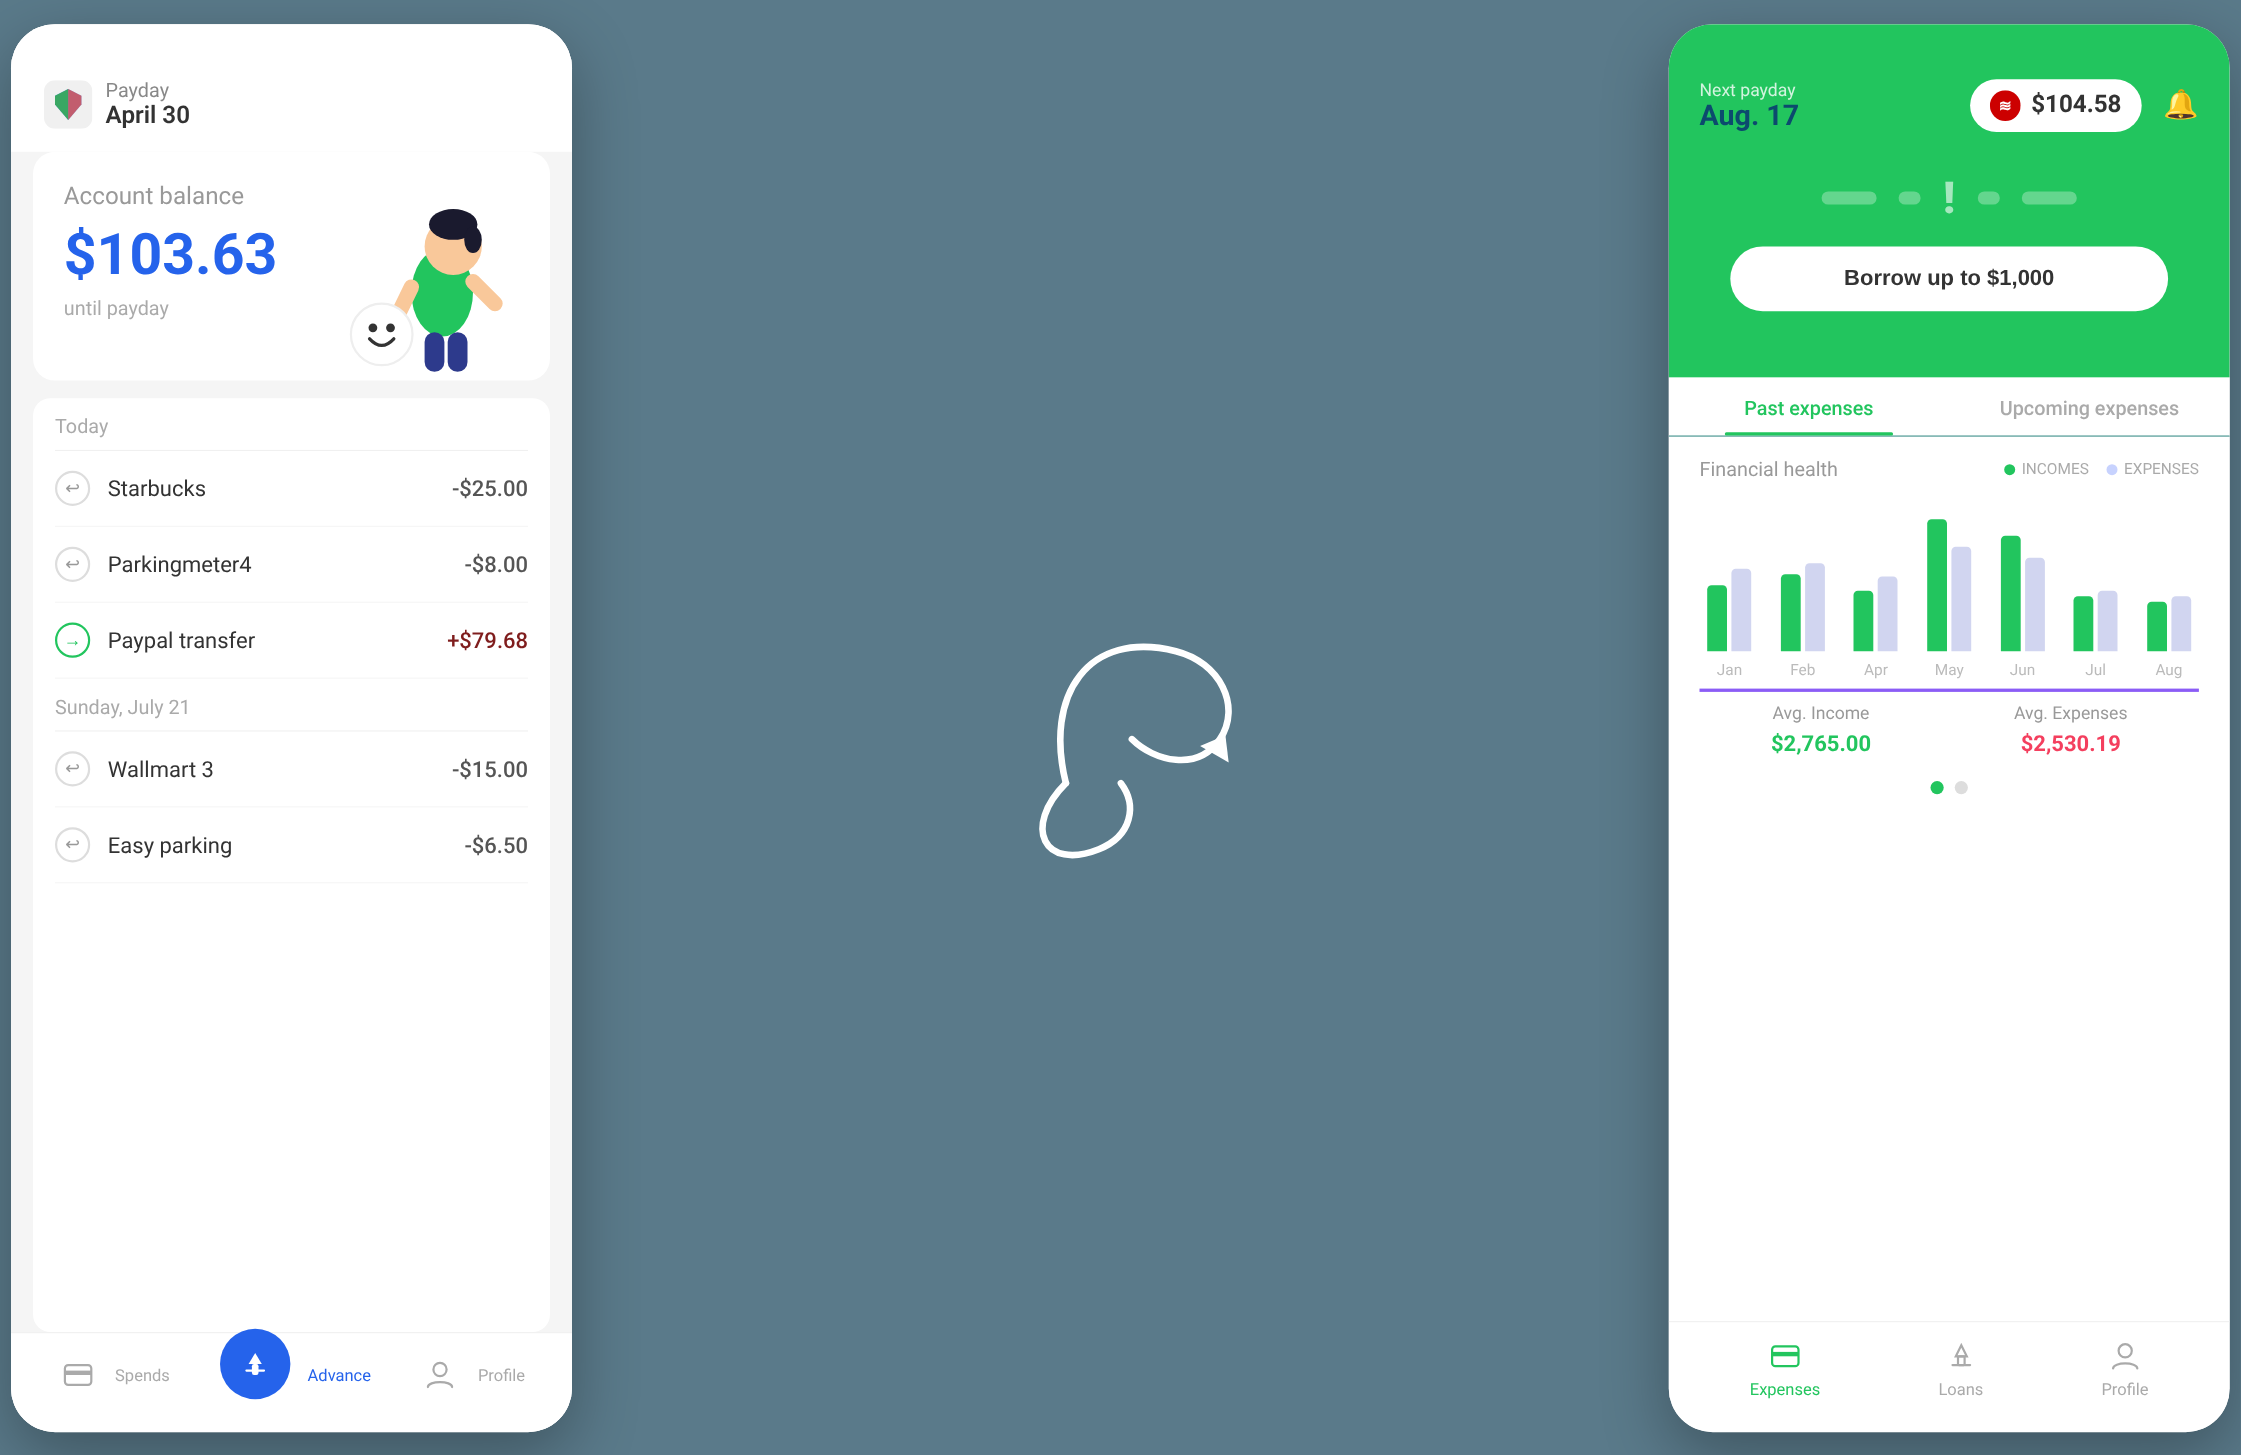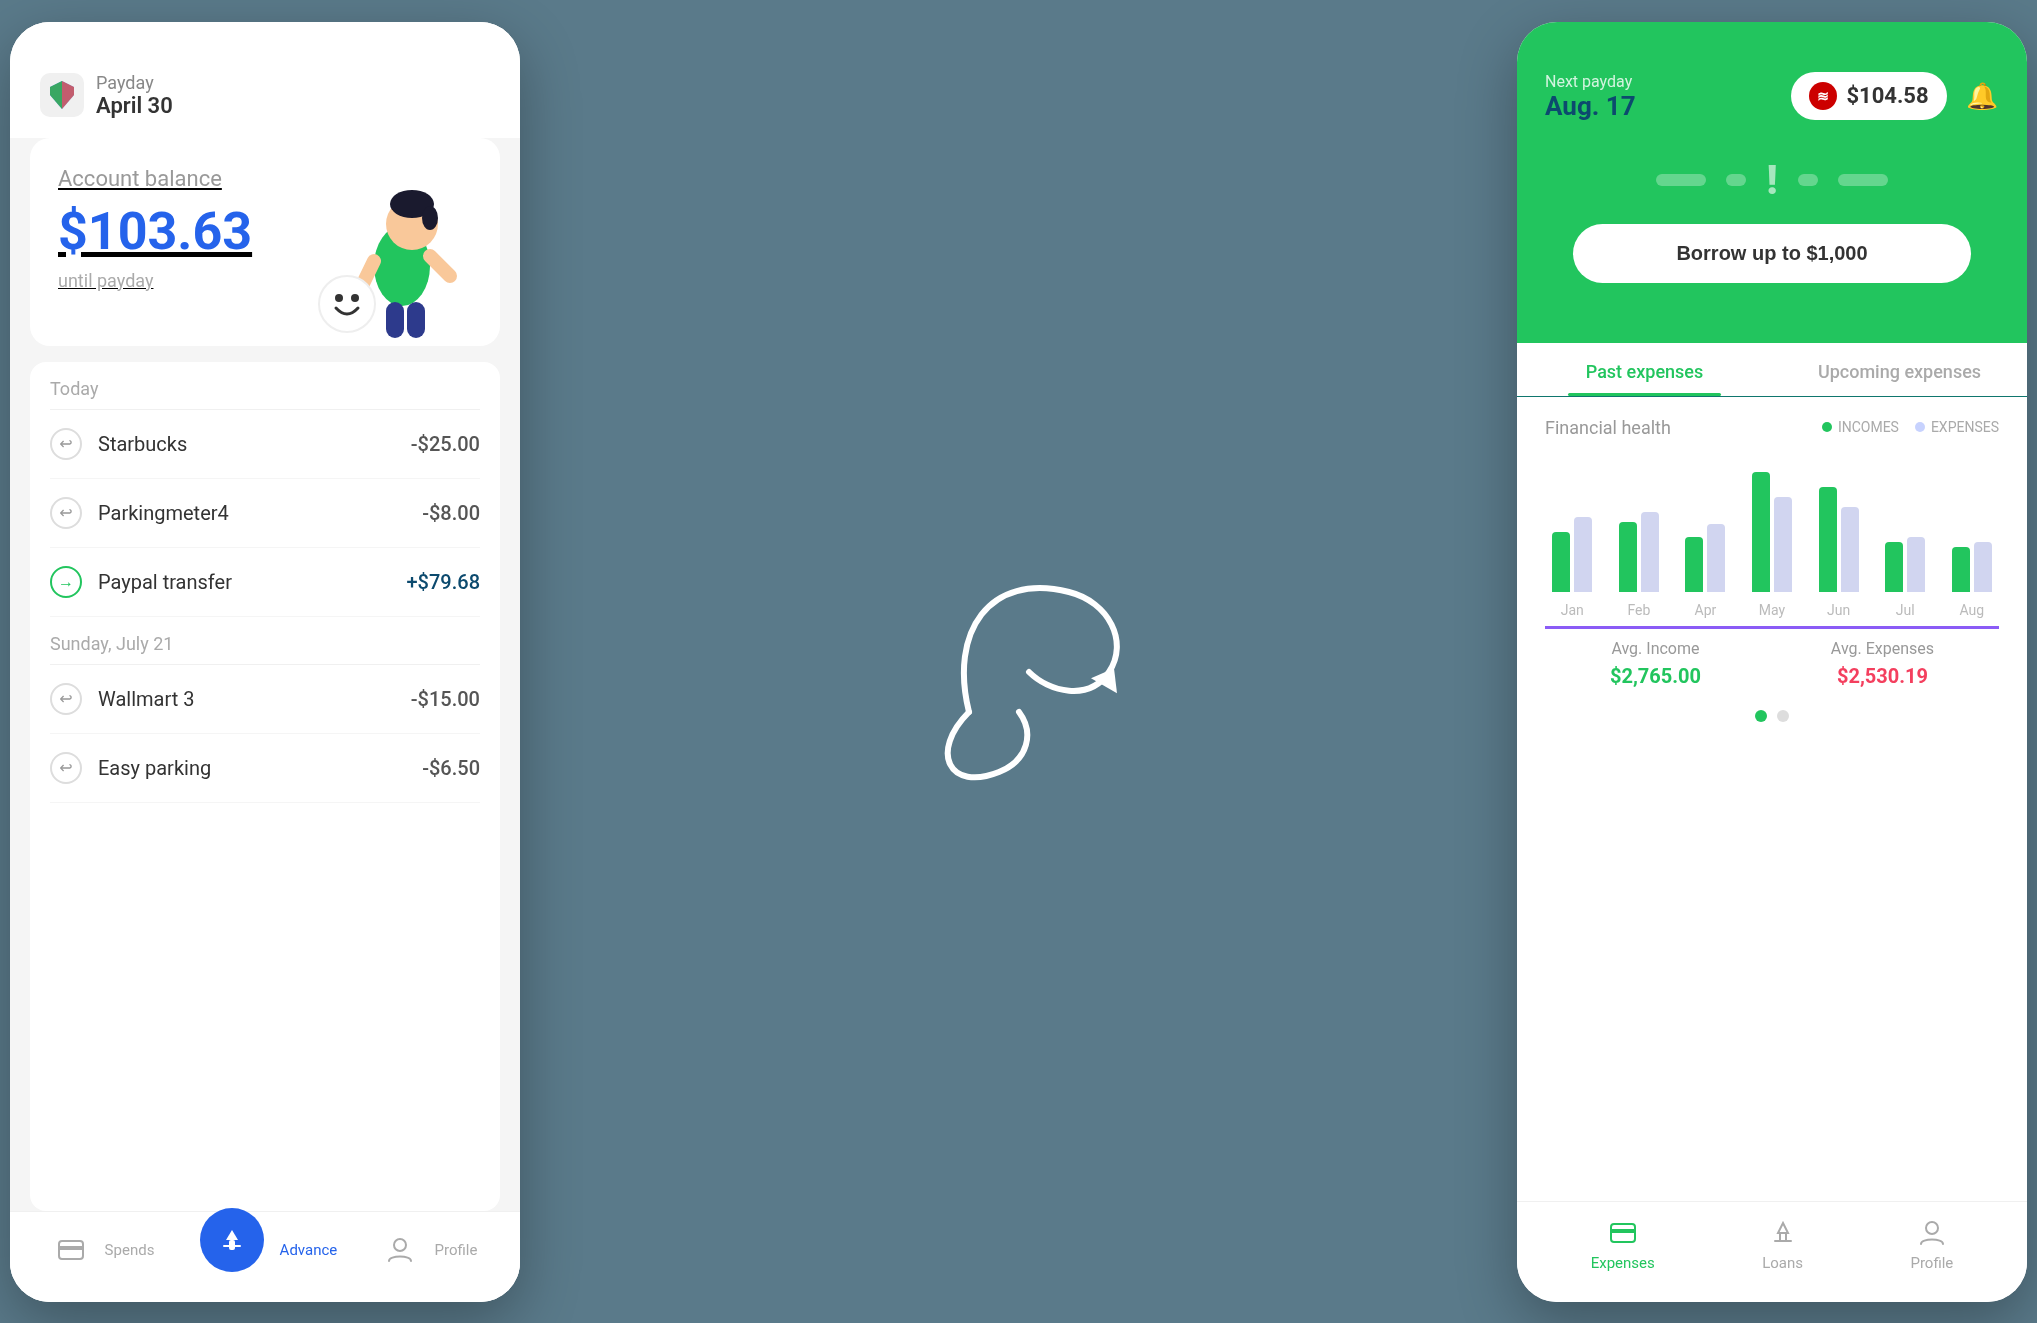--- a/index.html
+++ b/index.html
@@ -68,21 +68,20 @@
       margin: 0 20px 16px;
       background: #fff;
       border-radius: 20px;
       padding: 28px 28px 0;
       display: flex;
       justify-content: space-between;
       align-items: flex-start;
       min-height: 200px;
       overflow: hidden;
       position: relative;
-      text-decoration: underline;
     }
     .balance-left {
       flex: 1;
     }
     .balance-title {
       font-size: 22px;
       color: #999;
       font-weight: 400;
       margin-bottom: 10px;
     }
@@ -152,21 +151,21 @@
       font-size: 20px;
       color: #333;
       font-weight: 400;
     }
     .tx-amount {
       font-size: 20px;
       color: #555;
       font-weight: 500;
     }
     .tx-amount.positive {
-      color: #0c4a6e;
+      color: #7f1d1d;
     }
 
     
     .bottom-nav-left {
       background: #fff;
       padding: 16px 20px 30px;
       display: flex;
       justify-content: space-around;
       align-items: center;
       border-top: 1px solid #f0f0f0;

